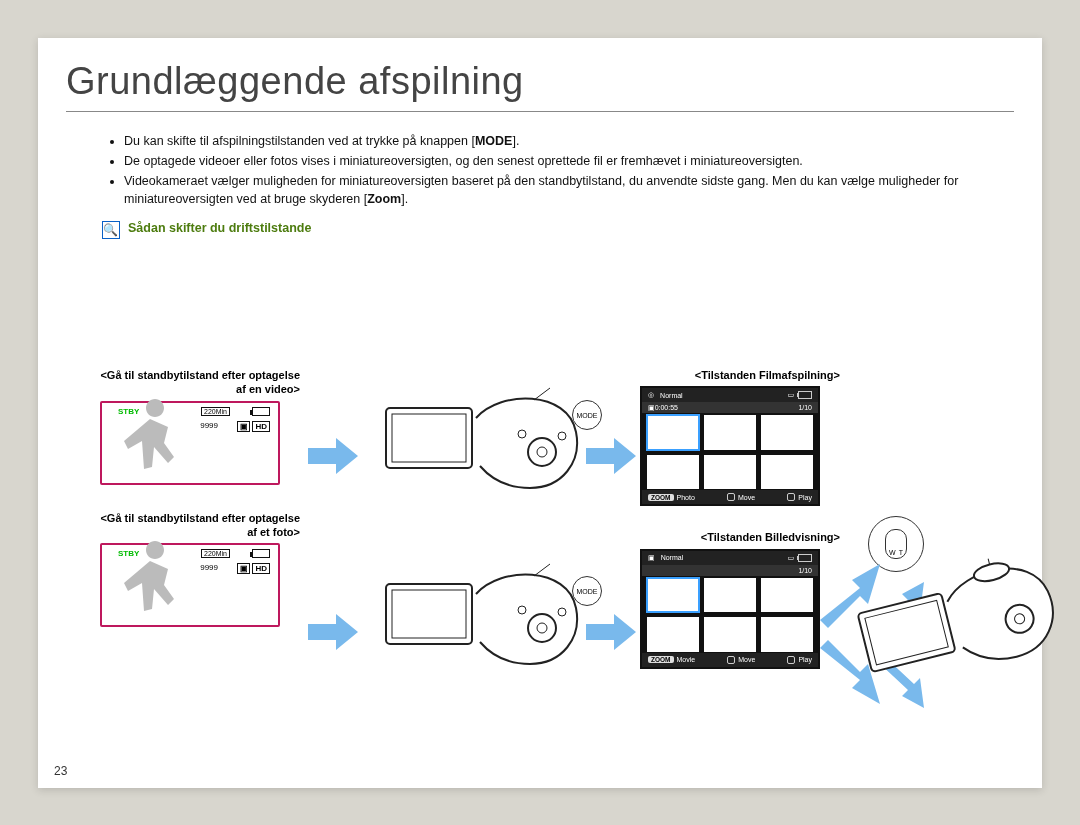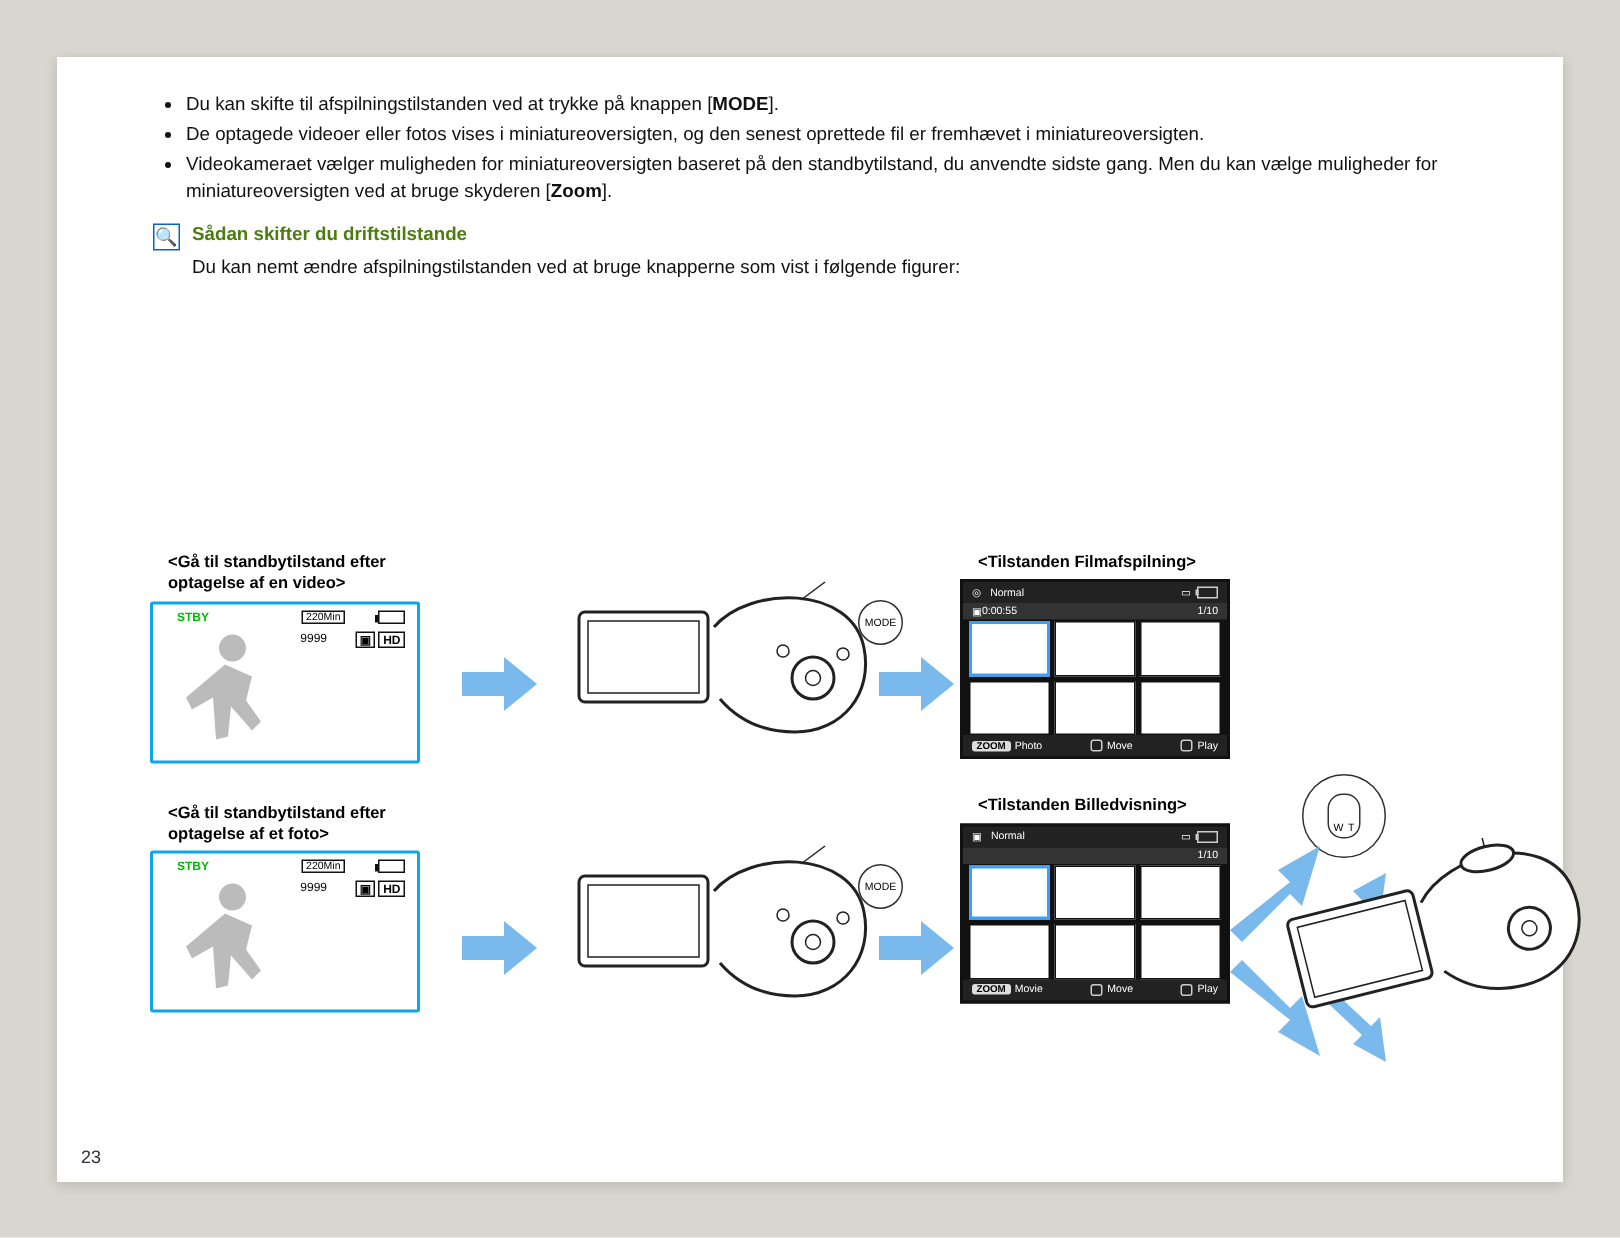--- a/index.html
+++ b/index.html
@@ -70,26 +70,26 @@
     left: 62px; top: 330px;
     width: 940px; height: 370px;
   }
   .col { position:absolute; }
   .col1 { left:0; top:0; width:200px; }
   .col2 { left:280px; top:0; width:200px; }
   .col3 { left:540px; top:0; width:200px; }
   .col4 { left:758px; top:60px; width:190px; }
 
   .caption {
-    font-weight:bold; font-size:11px; text-align:left;
-    margin-bottom:4px; line-height:1.3;margin-left:12px;
+    font-weight:bold; font-size:11px; text-align:right;
+    margin-bottom:4px; line-height:1.3;
   }
   .screen {
-    width: 180px; height: 108px;
-    background:#fff; border:2px solid #0ea5e9; border-radius:2px;
+    width: 180px; height: 84px;
+    background:#fff; border:2px solid #be185d; border-radius:2px;
     position:relative; margin-bottom:26px;
     font-size:8px;
   }
   .screen .stby { position:absolute; top:4px; left:16px; color:#0b0; font-weight:bold; font-size:8px; }
   .screen .min  { position:absolute; top:4px; right:48px; border:1px solid #111; padding:0 2px; font-size:7px; }
   .screen .bat  { position:absolute; top:4px; right:8px; width:18px; height:9px; border:1px solid #111; }
   .screen .bat:after{content:"";position:absolute;left:-3px;top:2px;width:2px;height:5px;background:#111;}
   .screen .count{ position:absolute; top:18px; right:60px; font-size:8px; font-weight:normal;}
   .screen .hd   { position:absolute; top:18px; right:8px; font-size:8px; font-weight:bold; display:flex; gap:2px;}
   .screen .hd span{border:1px solid #111; padding:0 2px;}
@@ -159,38 +159,38 @@
   .da2{left:-44px;top:210px;width:70px;height:70px;transform:scaleY(-1);}
   .da3{left:14px;top:150px;width:56px;height:56px;}
   .da4{left:14px;top:228px;width:56px;height:56px;transform:scaleY(-1);}
 
   .page-num { position:absolute; left:16px; bottom:10px; font-size:12px; color:#333;}
 </style>
 </head>
 <body>
 
 <div class="page">
+  <h1 class="title">Grundlæggende afspilning</h1>
 
   <ul class="bullets">
     <li>
       <span>Du kan skifte til afspilningstilstanden ved at trykke på knappen [</span><span class="bold">MODE</span><span>].</span>
     </li>
     <li>
       <span>De optagede videoer eller fotos vises i miniatureoversigten, og den senest oprettede fil er fremhævet i miniatureoversigten.</span>
     </li>
     <li>
       <span>Videokameraet vælger muligheden for miniatureoversigten baseret på den standbytilstand, du anvendte sidste gang. Men du kan vælge muligheder for miniatureoversigten ved at bruge skyderen [</span><span class="bold">Zoom</span><span>].</span>
     </li>
   </ul>
 
   <div class="note-row">
     <div class="note-icon">🔍</div>
     <div class="note-title">Sådan skifter du driftstilstande</div>
   </div>
-  <div class="note-body">Du kan nemt ændre afspilningstilstanden ved at bruge knapperne som vist i følgende figurer:</div>
 
   <div class="diagram-area">
 
     <div class="col col1">
       <div class="caption">&lt;Gå til standbytilstand efter optagelse af en video&gt;</div>
       <div class="screen">
         <span class="stby">STBY</span>
         <span class="min">220Min</span>
         <span class="bat"></span>
         <span class="count">9999</span>

